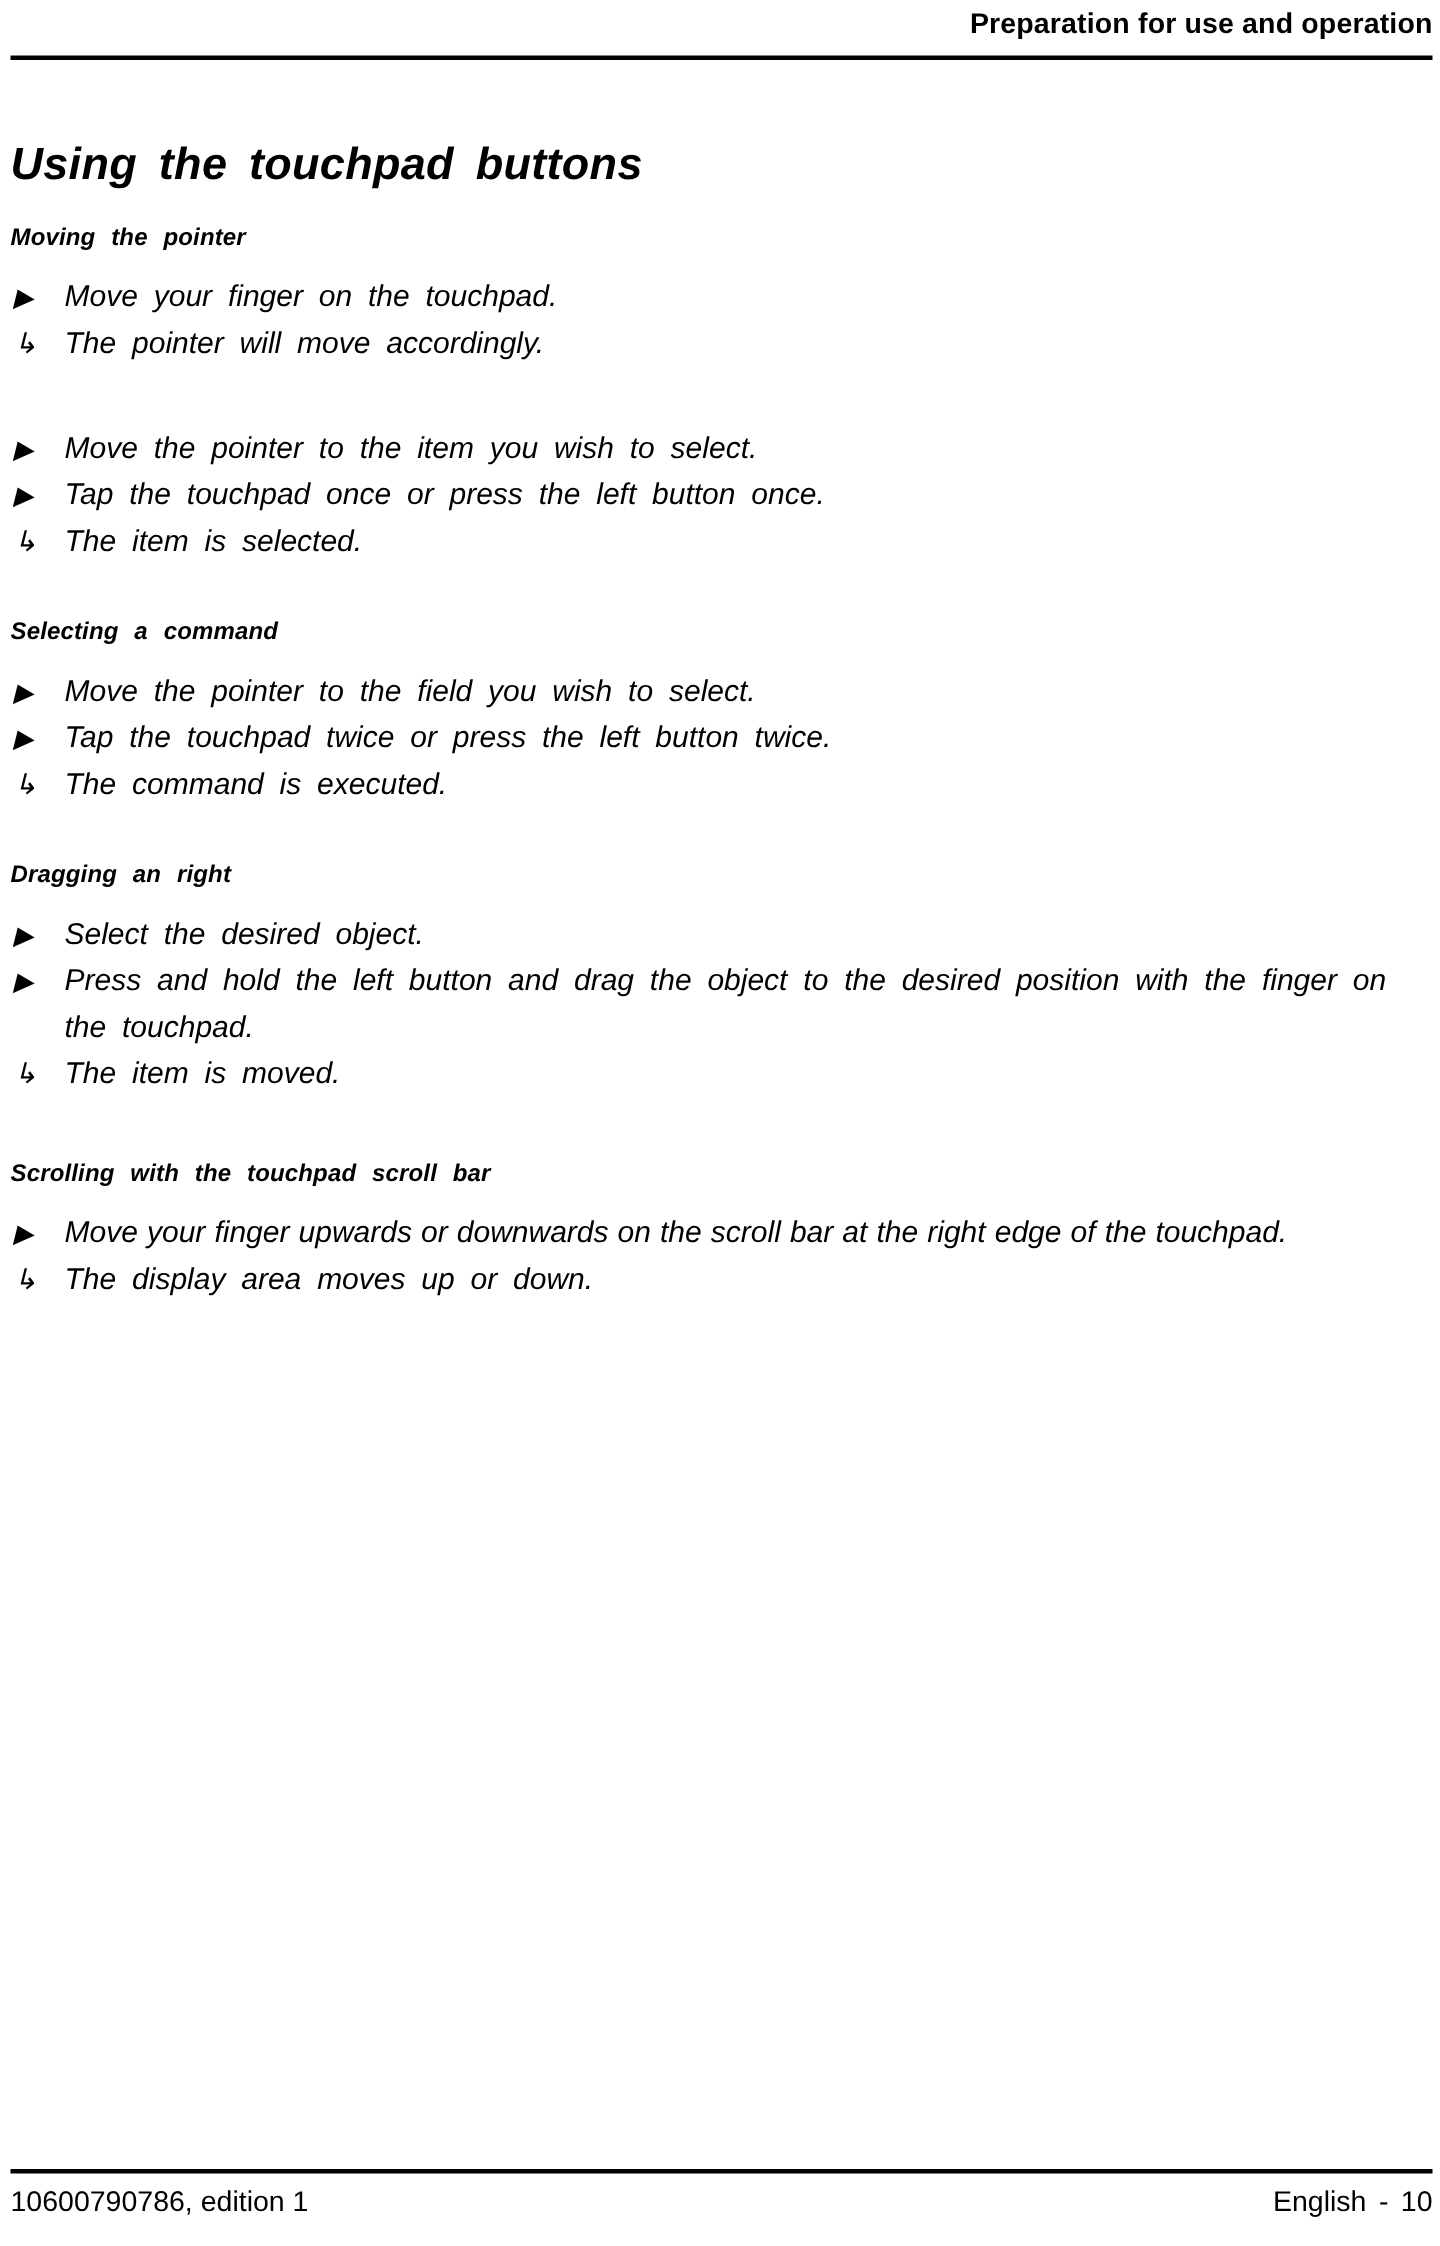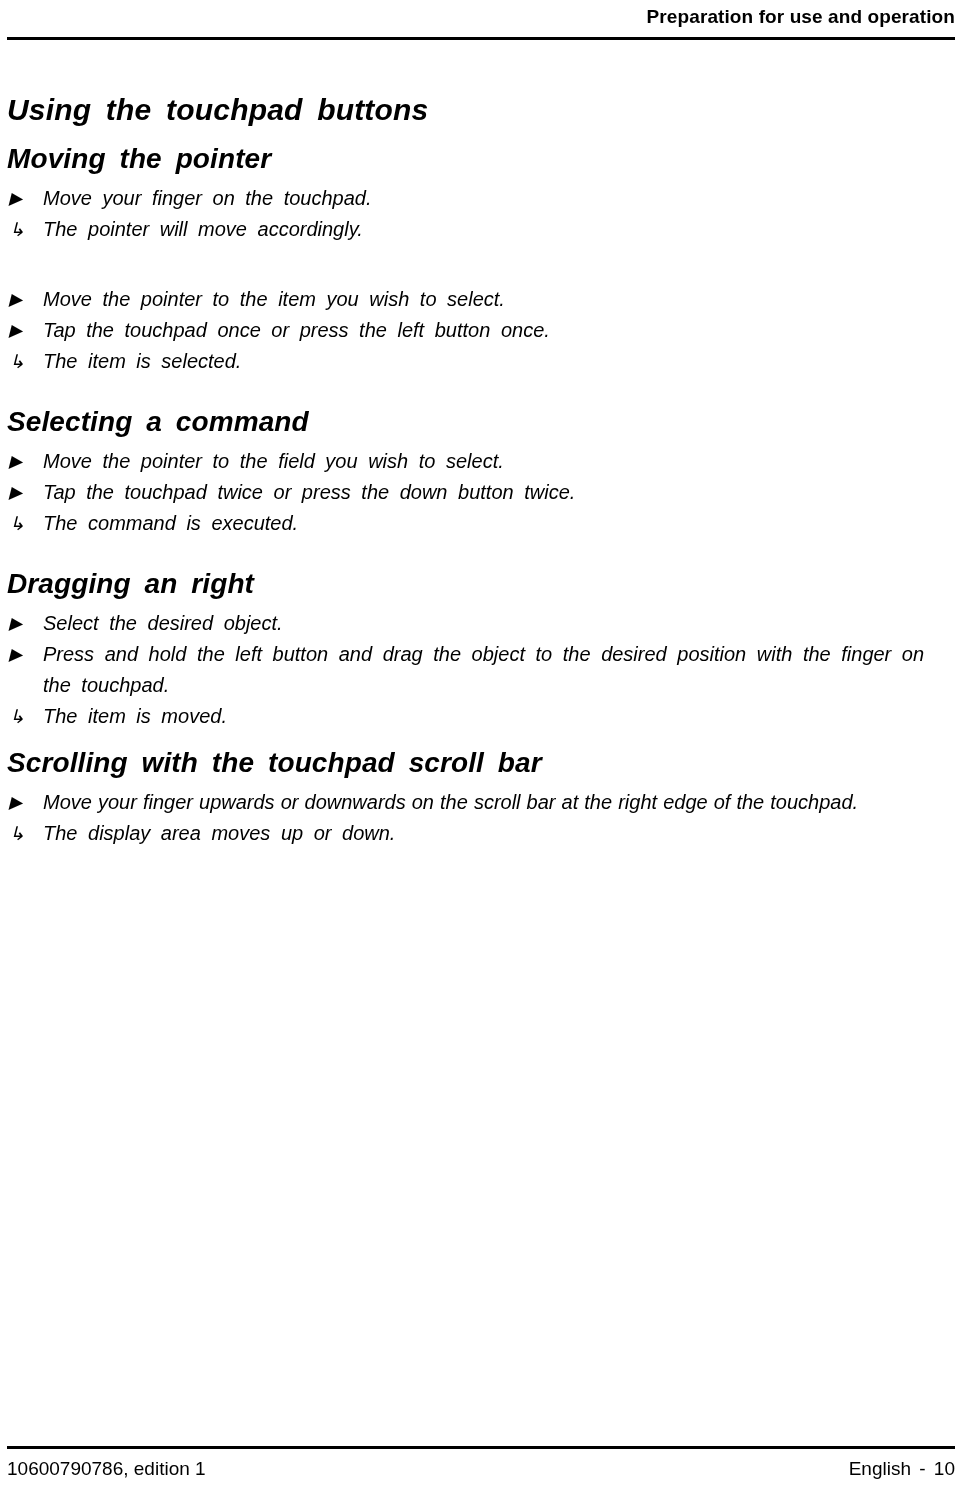--- a/index.html
+++ b/index.html
@@ -60,33 +60,33 @@
     font-size: 30px;
     font-weight: bold;
     line-height: 36px;
     letter-spacing: 0.2px;
     word-spacing: 6px;
     padding-bottom: 6px;
   }
 
   h2.section-title {
     margin: 0;
-    font-size: 28px;
+    font-size: 16px;
     font-weight: bold;
     line-height: 30px;
     word-spacing: 6px;
     letter-spacing: 0.1px;
   }
 
   .section {
     margin: 0;
   }
   .sect-gap-sm  { margin-top: 10px; }
   .sect-gap-md  { margin-top: 30px; }
-  .sect-gap-lg  { margin-top: 16px; }
+  .sect-gap-lg  { margin-top: 36px; }
 
   .steps {
     margin: 0;
     padding: 0;
     list-style: none;
     padding-top: 9px;
   }
 
   .step {
     position: relative;
@@ -183,21 +183,21 @@
         </div>
         <div class="section sect-gap-md">
           <h2 class="section-title">Selecting a command</h2>
           <ul class="steps">
             <li class="step">
               <span class="marker arrow-tri">▶</span>
               <span class="step-text">Move the pointer to the field you wish to select.</span>
             </li>
             <li class="step">
               <span class="marker arrow-tri">▶</span>
-              <span class="step-text">Tap the touchpad twice or press the down button twice.</span>
+              <span class="step-text">Tap the touchpad twice or press the left button twice.</span>
             </li>
             <li class="step">
               <span class="marker arrow-hook">↳</span>
               <span class="step-text">The command is executed.</span>
             </li>
           </ul>
         </div>
         <div class="section sect-gap-md">
           <h2 class="section-title">Dragging an right</h2>
           <ul class="steps">

